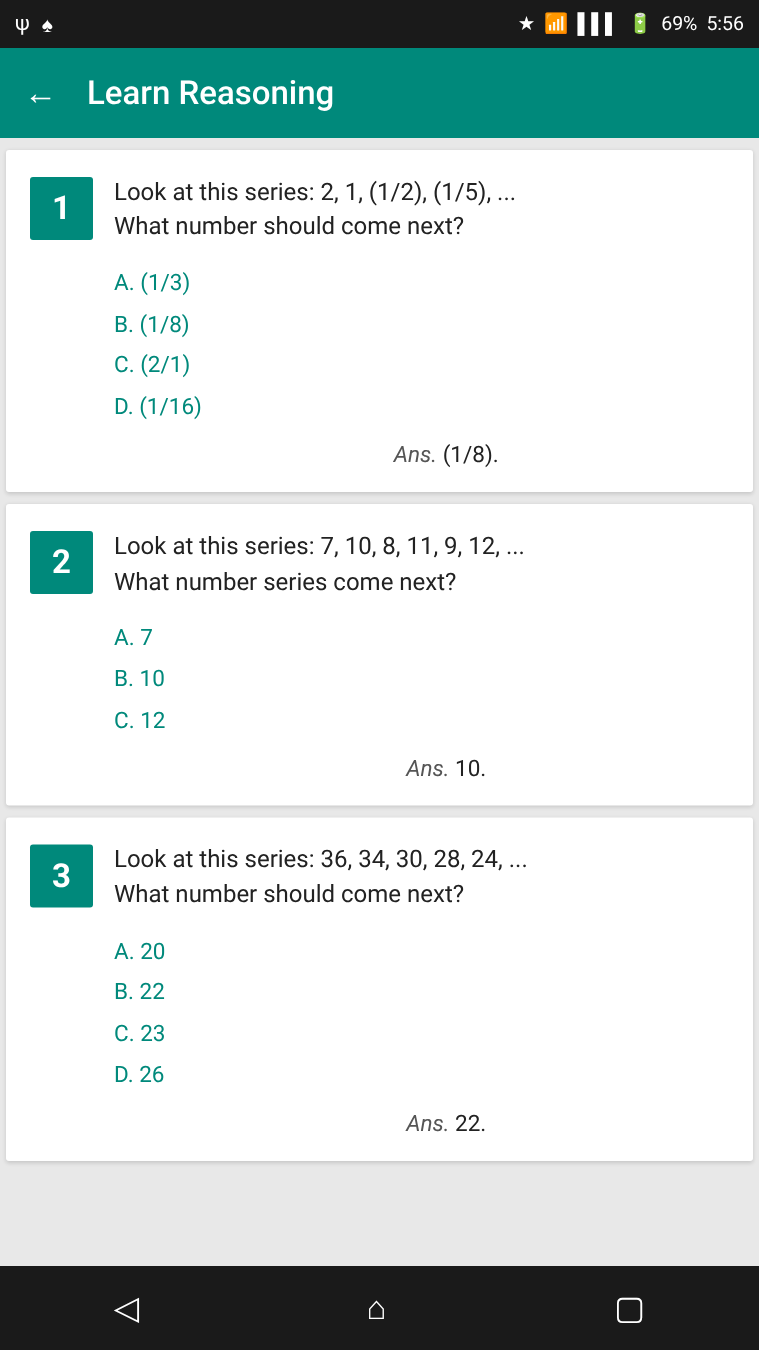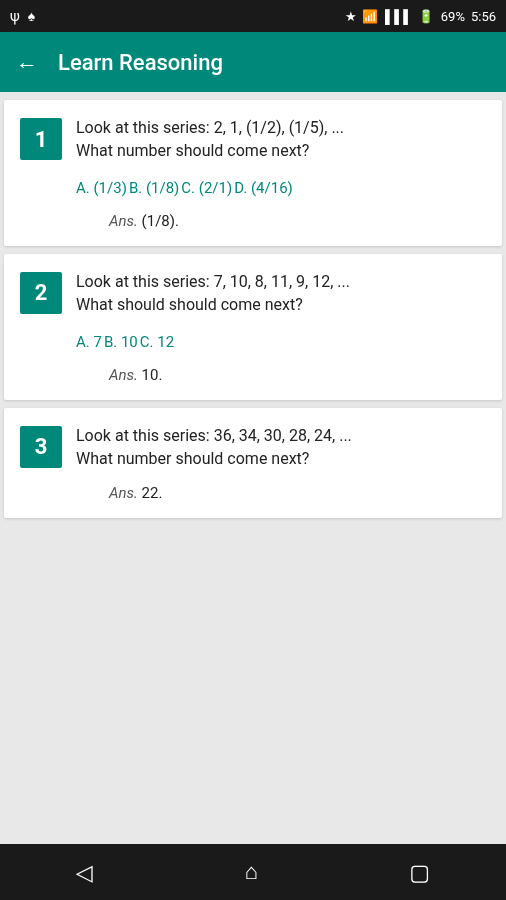--- a/index.html
+++ b/index.html
@@ -99,32 +99,33 @@
     }
     .question-text {
       font-size: 16px;
       color: #222;
       line-height: 1.45;
     }
     .options {
       margin-left: 56px;
       margin-bottom: 10px;
       display: flex;
-      flex-direction: row;
+      flex-direction: column;
       gap: 2px;
     }
     .option {
       color: #00897B;
       font-size: 15px;
       line-height: 1.7;
     }
     .answer-line {
       margin-left: 89px;
       font-size: 15px;
       color: #555;
+      text-align: center;
     }
     .answer-line .ans-label {
       color: #555;
       font-style: italic;
     }
     .answer-line .ans-value {
       color: #222;
     }
 
     
@@ -168,43 +169,49 @@
 <div class="card">
       <div class="question-header">
         <div class="question-number">1</div>
         <div class="question-text" style="white-space: pre-line;">Look at this series: 2, 1, (1/2), (1/5), ...
 What number should come next?</div>
       </div>
       <div class="options">
         <div class="option">A. (1/3)</div>
         <div class="option">B. (1/8)</div>
         <div class="option">C. (2/1)</div>
-        <div class="option">D. (4/16)</div>
+        <div class="option">D. (1/16)</div>
       </div>
       <div class="answer-line"><span class="ans-label">Ans.</span><span class="ans-value"> (1/8).</span></div>
     </div>
     <div class="card">
       <div class="question-header">
         <div class="question-number">2</div>
         <div class="question-text" style="white-space: pre-line;">Look at this series: 7, 10, 8, 11, 9, 12, ...
-What should should come next?</div>
+What number series come next?</div>
       </div>
       <div class="options">
         <div class="option">A. 7</div>
         <div class="option">B. 10</div>
         <div class="option">C. 12</div>
       </div>
       <div class="answer-line"><span class="ans-label">Ans.</span><span class="ans-value"> 10.</span></div>
     </div>
     <div class="card">
       <div class="question-header">
         <div class="question-number">3</div>
         <div class="question-text" style="white-space: pre-line;">Look at this series: 36, 34, 30, 28, 24, ...
 What number should come next?</div>
       </div>
+      <div class="options">
+        <div class="option">A. 20</div>
+        <div class="option">B. 22</div>
+        <div class="option">C. 23</div>
+        <div class="option">D. 26</div>
+      </div>
       <div class="answer-line"><span class="ans-label">Ans.</span><span class="ans-value"> 22.</span></div>
     </div>
   </div>
 
 <div class="nav-bar">
   <span class="nav-icon">◁</span>
   <span class="nav-icon">⌂</span>
   <span class="nav-icon">▢</span>
 </div>
 

